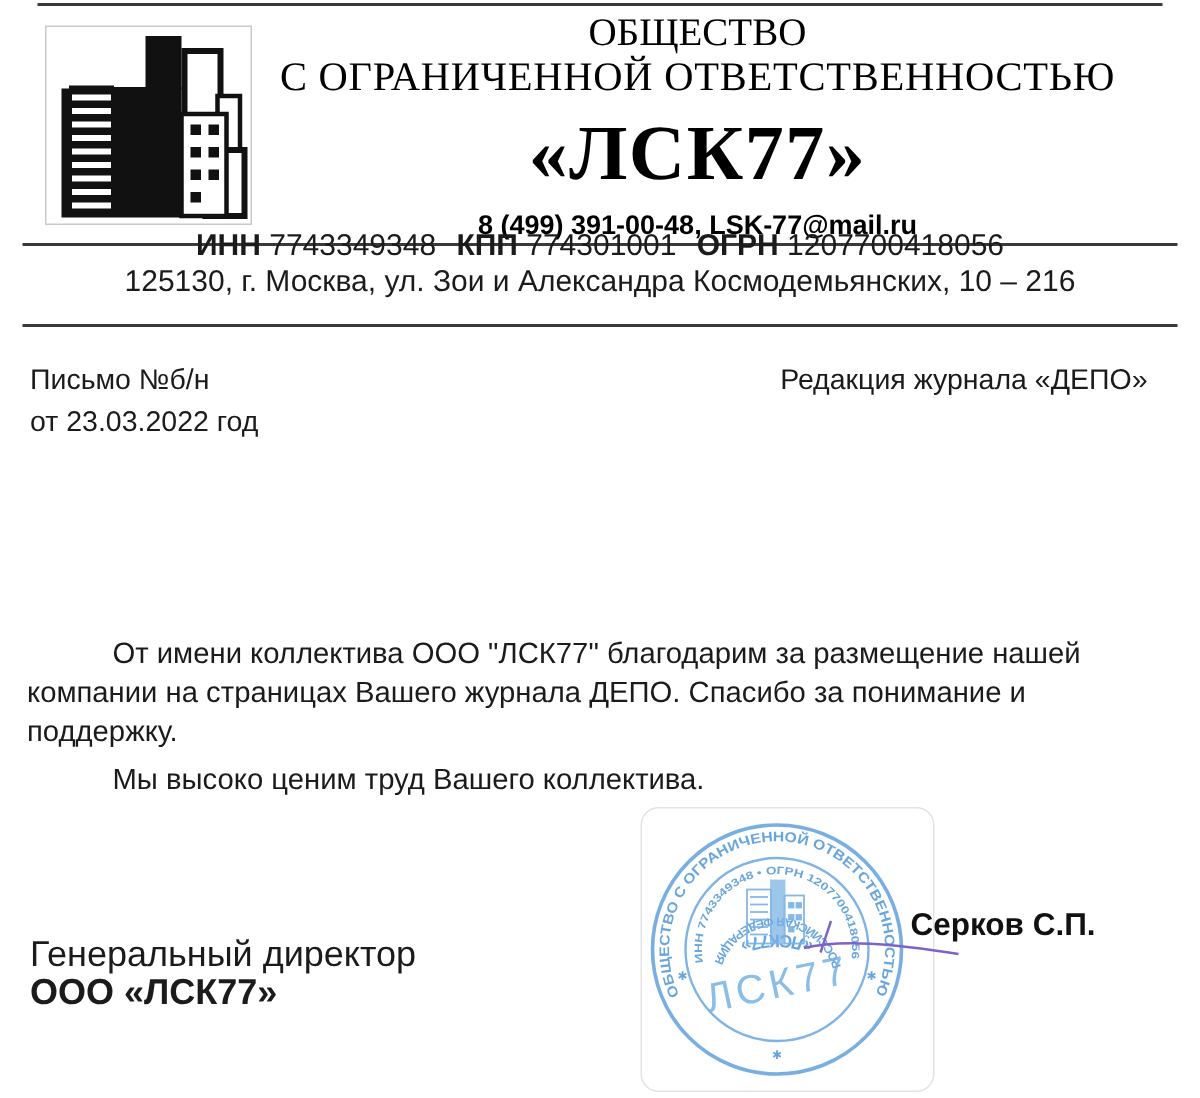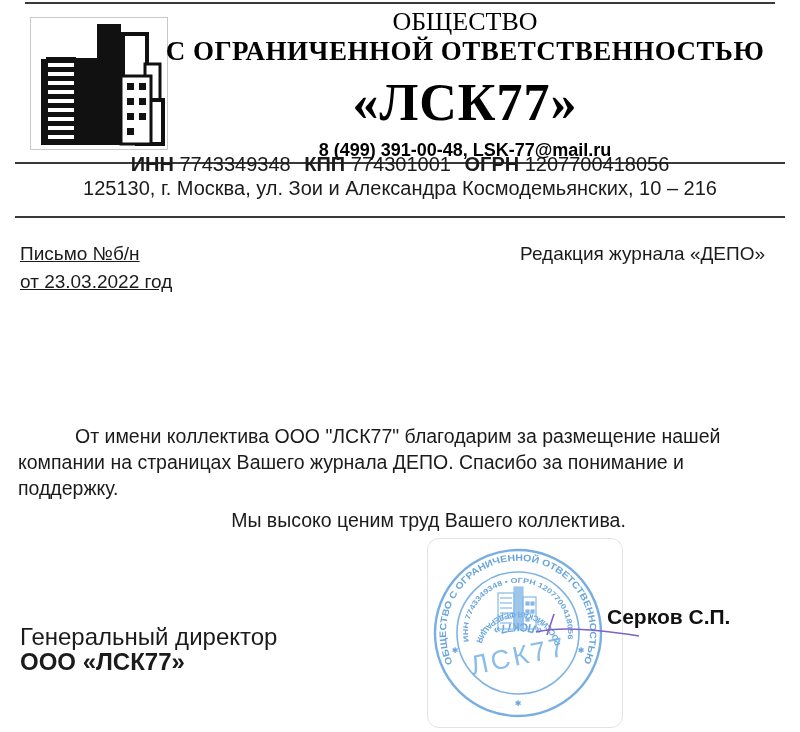--- a/index.html
+++ b/index.html
@@ -8,34 +8,34 @@
   .rule{position:absolute;height:2px;background:#3a3a3a;}
   .rule-top{left:25px;top:2px;width:750px;}
   .rule-1{left:15px;top:162px;width:770px;}
   .rule-2{left:15px;top:216px;width:770px;}
 
   .logo-box{position:absolute;left:30px;top:17px;width:138px;height:133px;
             border:1px solid #c9c9c9;background:#fff;box-sizing:border-box;}
 
   .head{position:absolute;left:160px;top:8px;width:610px;text-align:center;color:#000;}
   .head .l1{font-family:"Liberation Serif",serif;font-weight:normal;font-size:26px;line-height:28px;}
-  .head .l2{font-family:"Liberation Serif",serif;font-weight:700;font-size:27px;line-height:30px;letter-spacing:.5px;}
+  .head .l2{font-family:"Liberation Serif",serif;font-weight:400;font-size:27px;line-height:30px;letter-spacing:.5px;}
   .head .name{font-family:"Liberation Serif",serif;font-weight:bold;font-size:52px;line-height:52px;margin-top:11px;letter-spacing:1px;}
   .head .phone{font-family:Liberation Sans, sans-serif;font-weight:bold;font-size:18px;line-height:24px;margin-top:9px;}
 
   .req{position:absolute;left:15px;top:152px;width:770px;text-align:center;font-size:20px;line-height:24px;}
   .req b{font-weight:bold;}
   .req .grp{margin:0 4px;}
 
-  .meta-left{position:absolute;left:20px;top:240px;font-size:19px;line-height:28px;text-decoration:underline;}
+  .meta-left{position:absolute;left:20px;top:240px;font-size:19px;line-height:28px;}
   .meta-right{position:absolute;right:35px;top:240px;font-size:19px;line-height:28px;text-align:right;}
 
   .para{position:absolute;left:18px;width:764px;font-size:19.5px;line-height:26px;text-indent:57px;}
   .para1{top:423px;}
-  .para2{top:507px;text-align:center;}
+  .para2{top:507px;}
 
   .signoff{position:absolute;left:20px;top:584px;font-size:24px;line-height:25px;margin-top:40px;}
   .signoff .co{font-weight:bold;}
 
   .stamp-box{position:absolute;left:427px;top:538px;width:196px;height:190px;
              border:1px solid #e3e3e3;border-radius:12px;background:#fff;box-sizing:border-box;}
   .stamp-svg{position:absolute;left:2px;top:6px;opacity:.85;}
   .sig-svg{position:absolute;left:420px;top:560px;pointer-events:none;}
   .sig-name{position:absolute;left:607px;top:605px;font-size:21px;font-weight:bold;color:#111;text-align:center;}
 </style>

